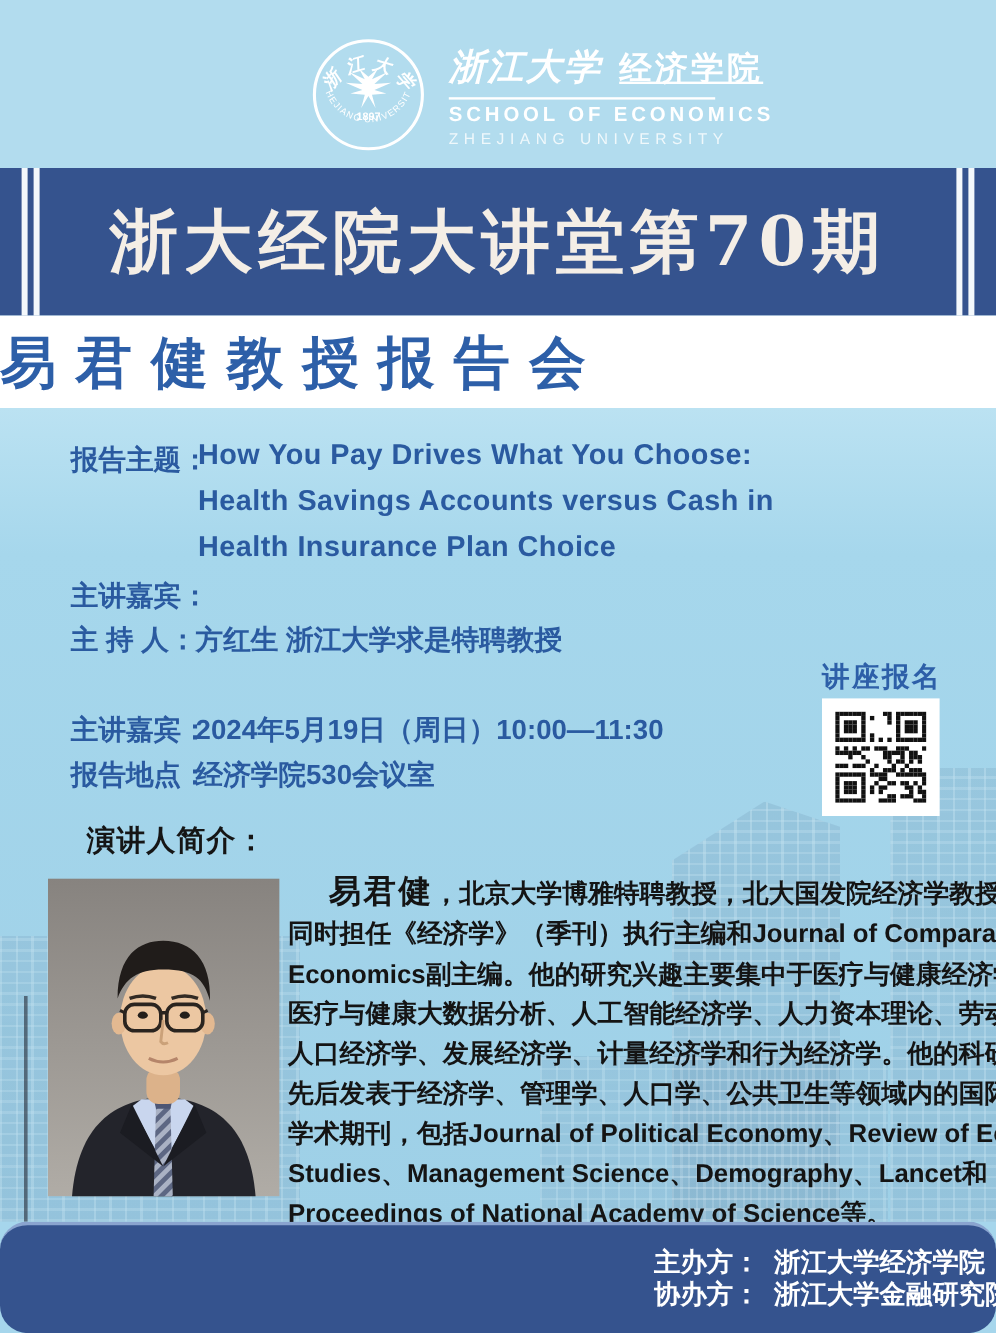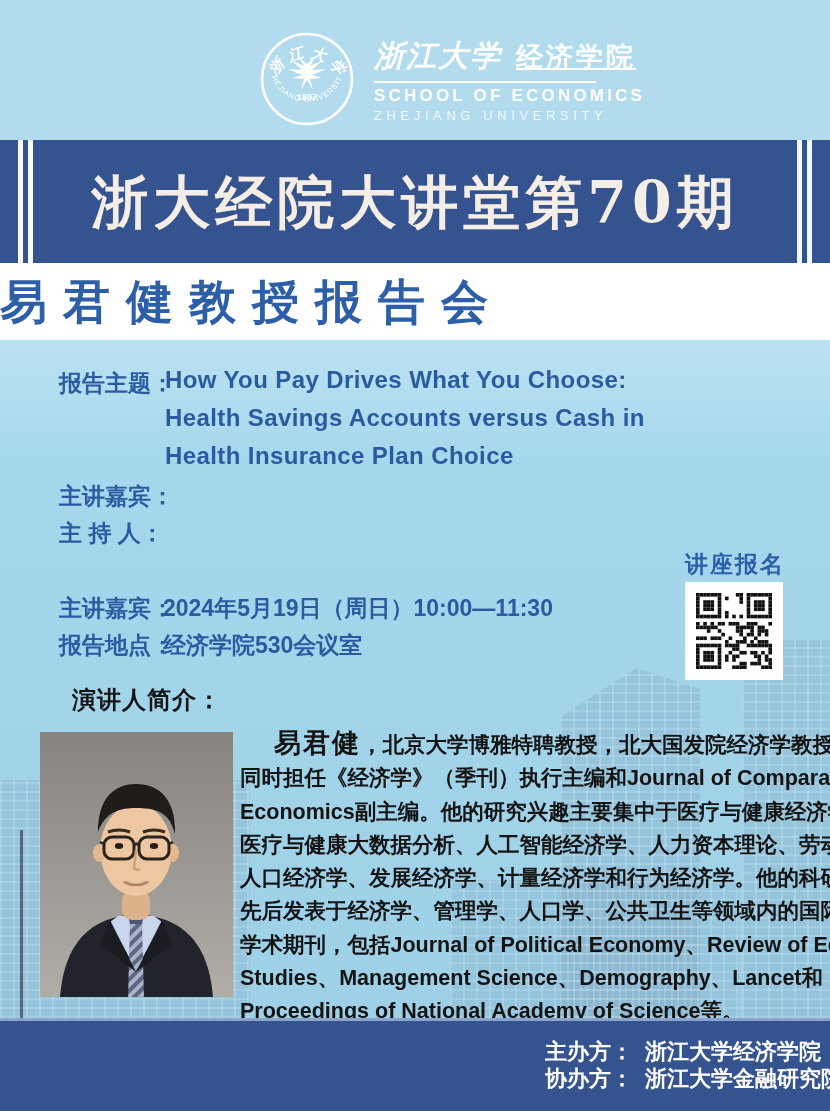--- a/index.html
+++ b/index.html
@@ -51,21 +51,21 @@
   .topic-line{position:absolute;left:165px;color:#2a5aa0;font-size:24px;font-weight:bold;white-space:nowrap;letter-spacing:.4px;}
   .signup-label{position:absolute;left:660px;width:150px;top:209px;text-align:center;color:#2d5fa8;font-size:23px;font-weight:bold;letter-spacing:2px;}
   .qr-box{position:absolute;left:685px;top:242px;width:98px;height:98px;background:#ffffff;display:flex;align-items:center;justify-content:center;}
   .intro-label{position:absolute;left:72px;top:344px;color:#151515;font-size:24px;font-weight:bold;letter-spacing:1px;}
   .photo{position:absolute;left:40px;top:392px;width:193px;height:265px;}
   .bio{position:absolute;left:240px;top:387px;width:560px;color:#141414;}
   .bio-line{font-size:21.5px;line-height:33.3px;font-weight:600;white-space:nowrap;}
   .bio-line.first{text-indent:34px;}
   .bio-name{font-size:27px;font-weight:bold;letter-spacing:2px;}
   
-  .footer{position:absolute;left:0;top:1018px;width:830px;height:93px;background:#35538e;border-top:3px solid #8aa4cf;box-sizing:border-box;}
+  .footer{position:absolute;left:0;top:1018px;width:830px;height:93px;background:#35538e;border-top:3px solid #8aa4cf;box-sizing:border-box;border-radius:23px;}
   .footer-lines{position:absolute;left:545px;top:17px;color:#ffffff;font-size:22px;font-weight:bold;}
   .footer-line{line-height:27px;white-space:nowrap;}
   .footer-line .val{margin-left:12px;}
 </style>
 </head>
 <body>
 
 <div class="poster">
 
   <div class="top-band">
@@ -118,20 +118,21 @@
     <div class="bld bld-grid" style="left:0px;top:440px;width:250px;height:238px;opacity:.38;"></div>
     <div class="dark-edge"></div>
 
     <div class="info-label" style="top:28px">报告主题：</div>
     <div class="topic-line" style="top:64px">Health Savings Accounts versus Cash in</div>
     <div class="topic-line" style="top:26px">How You Pay Drives What You Choose:</div>
     <div class="topic-line" style="top:102px">Health Insurance Plan Choice</div>
 
     <div class="info-label" style="top:141px">主讲嘉宾：</div>
     <div class="info-label" style="top:178px">主 持 人：</div>
+    <div class="info-value" style="top:178px">方红生  浙江大学求是特聘教授</div>
 
     <div class="signup-label">讲座报名</div>
     <div class="qr-box">
       <svg id="qr" width="76" height="76" viewBox="0 0 21 21">
           <rect x="0" y="0" width="1" height="1" fill="#111"></rect>
           <rect x="1" y="0" width="1" height="1" fill="#111"></rect>
           <rect x="2" y="0" width="1" height="1" fill="#111"></rect>
           <rect x="3" y="0" width="1" height="1" fill="#111"></rect>
           <rect x="4" y="0" width="1" height="1" fill="#111"></rect>
           <rect x="5" y="0" width="1" height="1" fill="#111"></rect>

